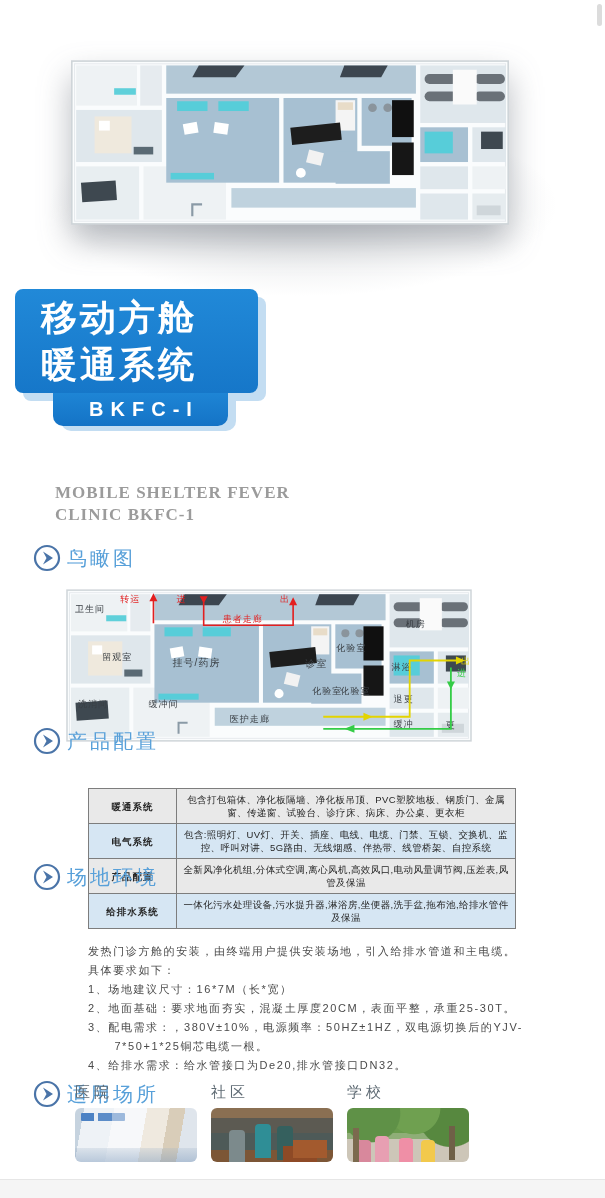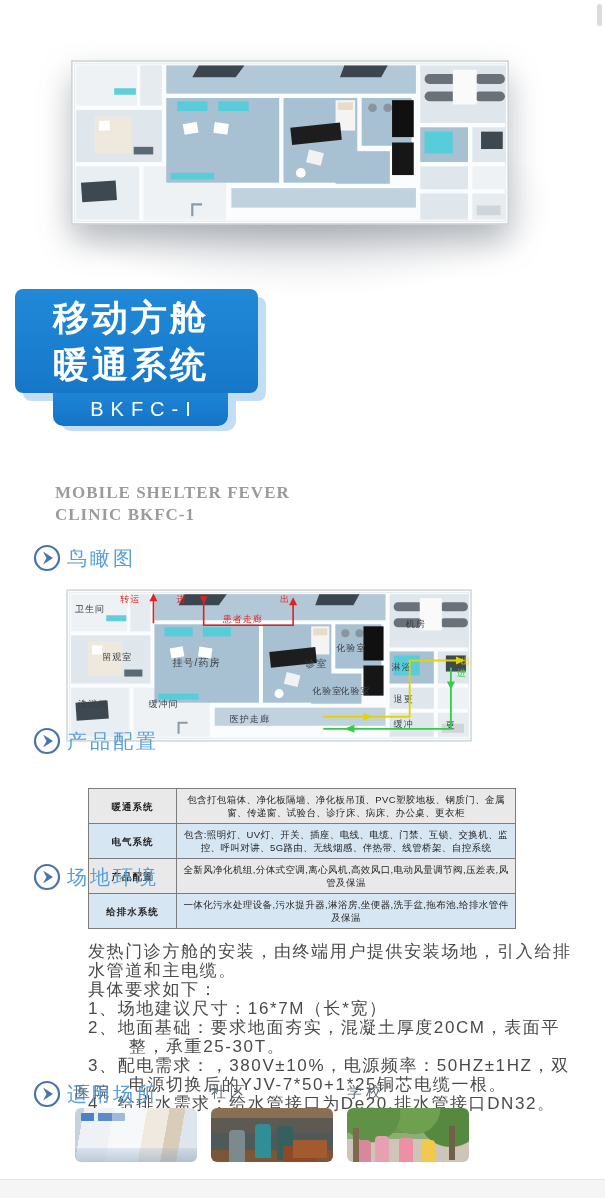--- a/index.html
+++ b/index.html
@@ -12,25 +12,25 @@
 
   
   .hero-backdrop { position:absolute; left:38px; top:110px; width:530px; height:190px;
     background:radial-gradient(ellipse at center, rgba(90,100,110,.22), rgba(90,100,110,0) 68%); }
   .hero-slot { position:absolute; left:70px; top:60px; width:440px; height:164px; }
   .hero-slot svg { filter:drop-shadow(0 16px 16px rgba(70,80,92,.38)); }
 
   
   .banner { position:absolute; left:15px; top:289px; width:243px; }
   .banner-main { position:relative; width:243px; height:104px; background:linear-gradient(180deg,#2189d8,#1677c9);
-    border-radius:8px; box-shadow:8px 8px 0 #c3ddf2; display:flex; flex-direction:column; justify-content:center; padding-left:38px; }
+    border-radius:8px; box-shadow:8px 8px 0 #c3ddf2; display:flex; flex-direction:column; justify-content:center; padding-left:26px; }
   .banner-main .ln { color:#fff; font-size:36px; font-weight:800; letter-spacing:3px; line-height:47px; }
   .banner-tab { position:relative; margin-left:38px; width:175px; height:33px; background:linear-gradient(180deg,#1e85d5,#1473c6);
     border-radius:0 0 10px 10px; box-shadow:8px 5px 0 #c3ddf2; display:flex; align-items:center; justify-content:center; }
-  .banner-tab .model { color:#fff; font-size:20px; font-weight:normal; letter-spacing:7px; padding-left:7px; }
+  .banner-tab .model { color:#fff; font-size:20px; font-weight:bold; letter-spacing:7px; padding-left:7px; }
 
   
   .en-title { position:absolute; left:55px; top:482px; font-family:"Liberation Serif", serif; font-weight:bold;
     color:#9b9b9b; font-size:17px; letter-spacing:1px; line-height:22px; }
 
   
   .sec-head { position:absolute; left:33px; display:flex; align-items:center; gap:6px; }
   .sec-icon { width:28px; height:28px; flex:0 0 auto; }
   .sec-title { color:#58a0d9; font-size:20px; letter-spacing:3px; }
 
@@ -39,21 +39,21 @@
 
   
   .cfg-table { position:absolute; left:88px; top:788px; width:428px; border-collapse:collapse; table-layout:fixed; }
   .cfg-table td { border:1px solid #7d7d7d; font-size:9.5px; color:#262626; text-align:center; vertical-align:middle;
     padding:4px 5px; line-height:13px; letter-spacing:.4px; }
   .cfg-table td.lbl { width:88px; font-weight:bold; letter-spacing:1px; }
   .cfg-table tr.gray td { background:#e9e9e9; }
   .cfg-table tr.blue td { background:#d6e6f3; }
 
   
-  .site-text { position:absolute; left:88px; top:942px; width:492px; font-size:17px; color:#4a4a4a;
+  .site-text { position:absolute; left:88px; top:942px; width:492px; font-size:11px; color:#4a4a4a;
     letter-spacing:1.6px; line-height:19px; }
   .site-text .item { padding-left:2.4em; text-indent:-2.4em; }
 
   
   .places { position:absolute; left:75px; top:1083px; width:460px; display:flex; gap:14px; }
   .place-card { width:122px; }
   .place-label { text-align:left; font-size:15px; color:#5f6b74; letter-spacing:4px; margin-bottom:6px; }
   .place-photo { width:122px; height:54px; border-radius:6px; overflow:hidden; position:relative; }
   .photo-hospital { background:
     linear-gradient(100deg, #c6d3df 0 7%, #eef2f6 7% 30%, #f7f8fa 30% 55%, #efe9df 55% 72%, #d9cdb9 72% 84%, #dfe5ec 84%); }

